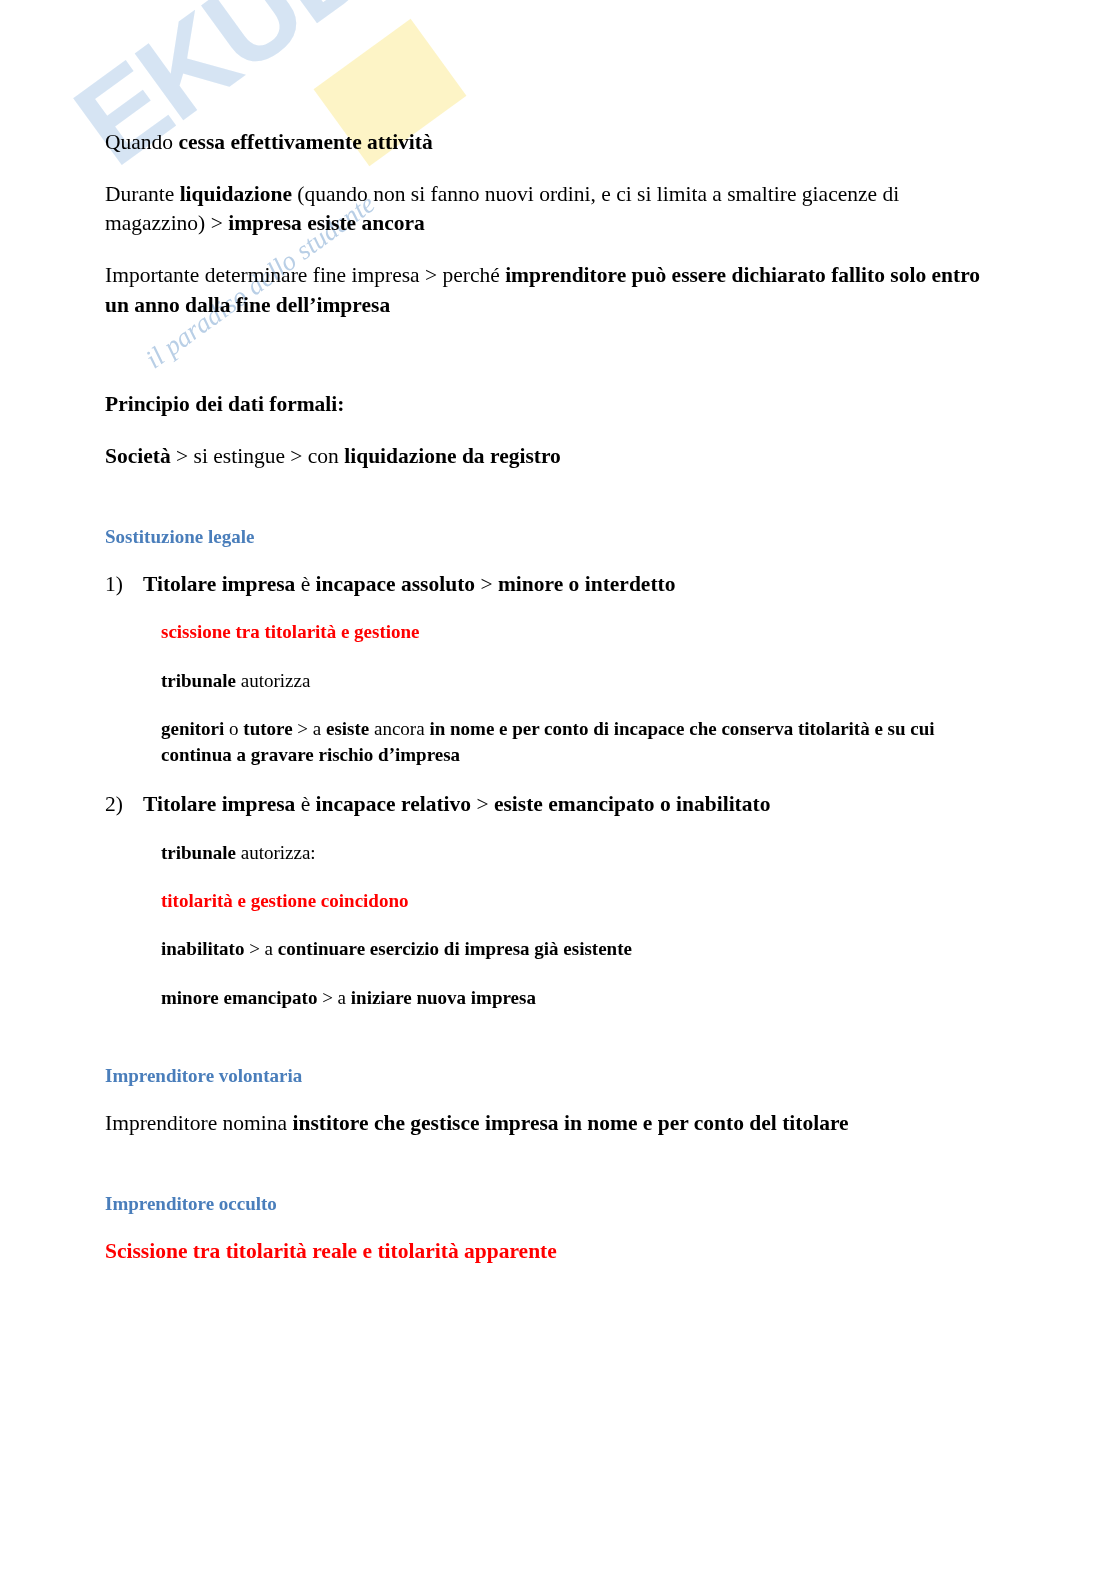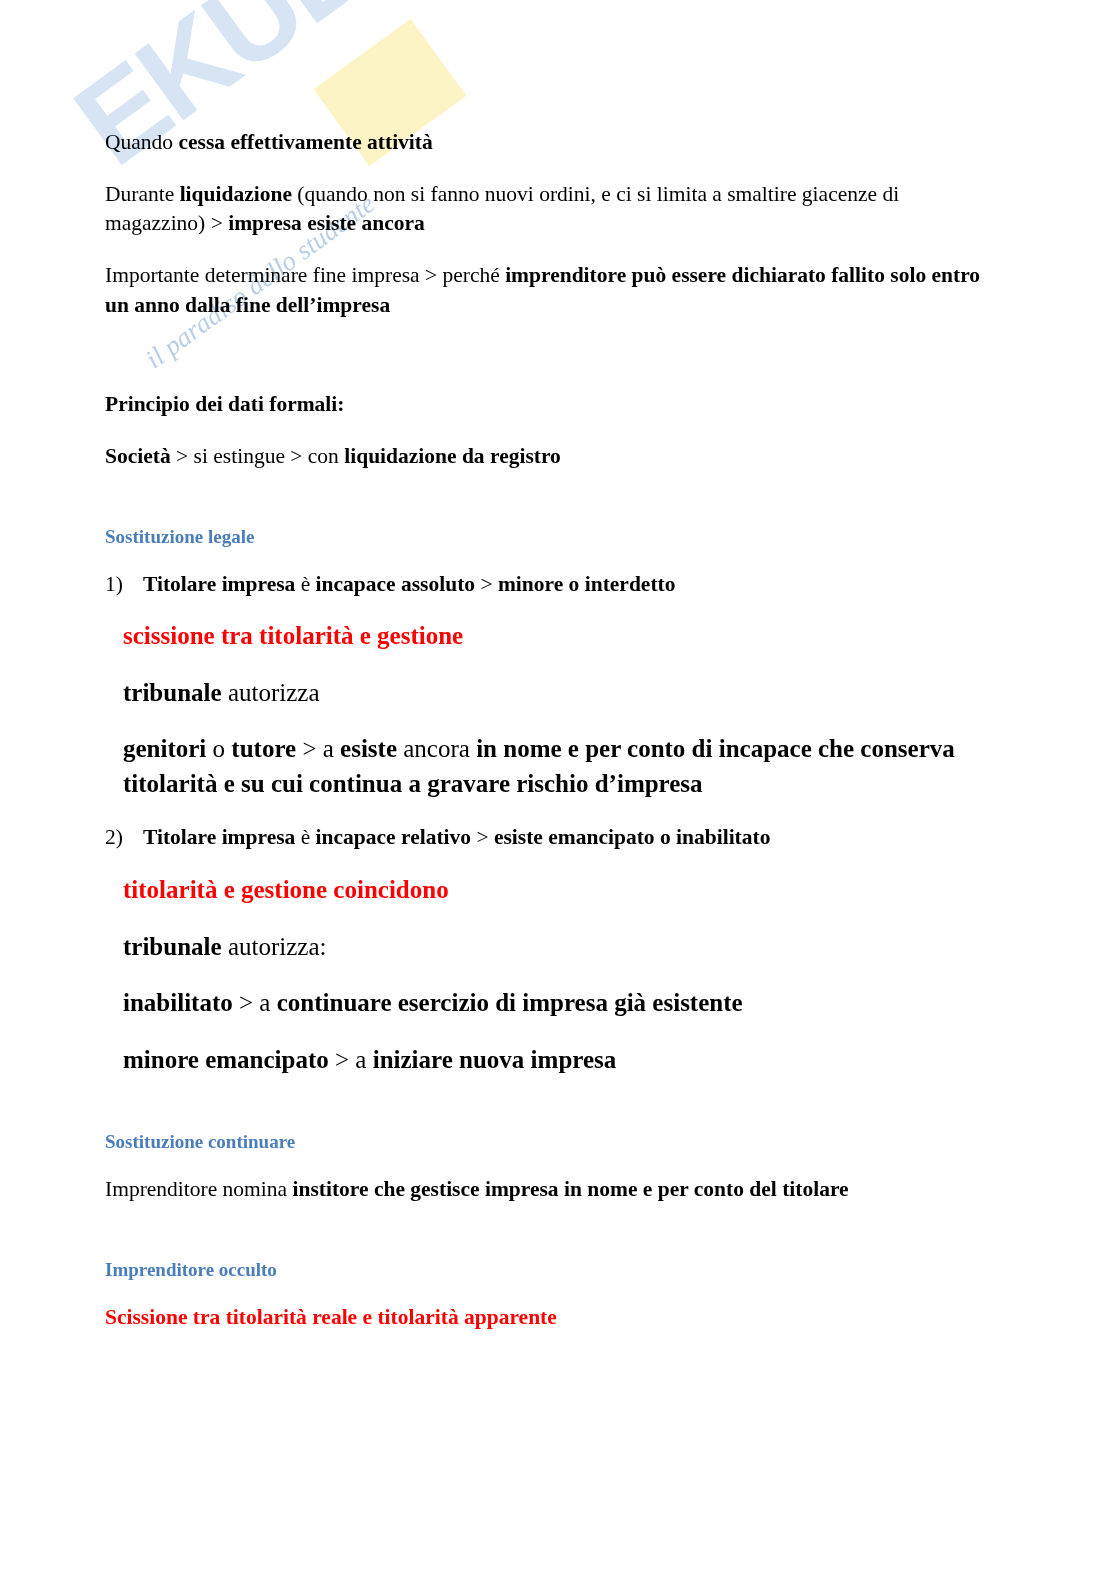--- a/index.html
+++ b/index.html
@@ -105,22 +105,22 @@
     line-height: 1.38;
   }
   ol.numlist > li .marker {
     position: absolute;
     left: 0;
     top: 0;
     width: 32px;
     font-size: 21.5px;
   }
   .sub {
-    margin: 0 0 22px 18px;
-    font-size: 25px;
+    margin: 0 0 22px 56px;
+    font-size: 19px;
     line-height: 1.38;
   }
 </style>
 </head>
 <body>
 
 <div class="page">
 
   <div class="watermark">
     <div class="wm-yellow"></div>
@@ -145,29 +145,29 @@
     <div class="spacer-md"></div>
 
     <div class="blue-head">Sostituzione legale</div>
 
     <ol class="numlist" id="numlist">
         <li><span class="marker">1)</span><span class="b">Titolare impresa</span><span> è </span><span class="b">incapace assoluto</span><span> &gt; </span><span class="b">minore o interdetto</span></li>
         <div class="sub"><span class="red">scissione tra titolarità e gestione</span></div>
         <div class="sub"><span class="b">tribunale</span><span> autorizza</span></div>
         <div class="sub"><span class="b">genitori</span><span> o </span><span class="b">tutore</span><span> &gt; a </span><span class="b">esiste</span><span> ancora </span><span class="b">in nome e per conto di incapace che conserva titolarità e su cui continua a gravare rischio d’impresa</span></div>
         <li><span class="marker">2)</span><span class="b">Titolare impresa</span><span> è </span><span class="b">incapace relativo</span><span> &gt; </span><span class="b">esiste emancipato o inabilitato</span></li>
+        <div class="sub"><span class="b">tribunale</span><span> autorizza:</span></div>
         <div class="sub"><span class="red">titolarità e gestione coincidono</span></div>
-        <div class="sub"><span class="b">tribunale</span><span> autorizza:</span></div>
         <div class="sub"><span class="b">inabilitato</span><span> &gt; a </span><span class="b">continuare esercizio di impresa già esistente</span></div>
         <div class="sub"><span class="b">minore emancipato</span><span> &gt; a </span><span class="b">iniziare nuova impresa</span></div>
       </ol>
 
     <div class="spacer-md"></div>
 
-    <div class="blue-head">Sostituzione continuare</div>
+    <div class="blue-head">Imprenditore volontaria</div>
 
     <p id="b-vol"><span>Imprenditore nomina </span><span class="b">institore che gestisce impresa in nome e per conto del titolare</span></p>
 
     <div class="spacer-md"></div>
 
     <div class="blue-head">Imprenditore occulto</div>
 
     <p id="b-occ"><span class="red">Scissione tra titolarità reale e titolarità apparente</span></p>
 
   </div>

